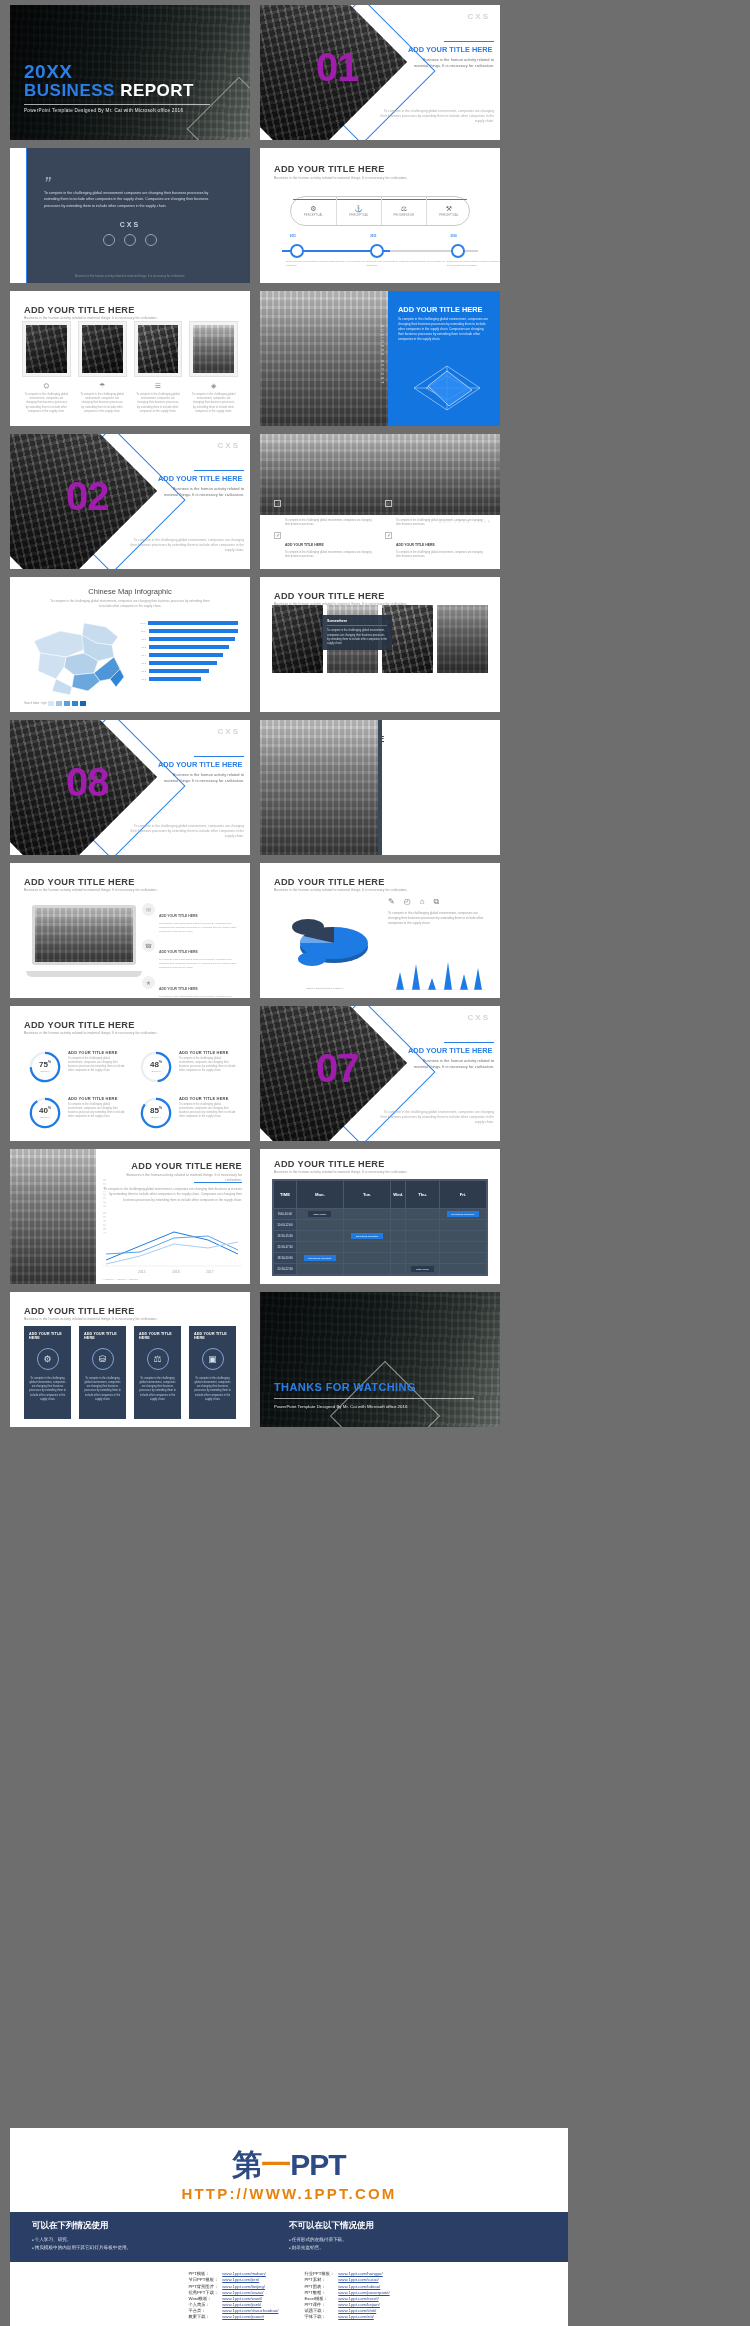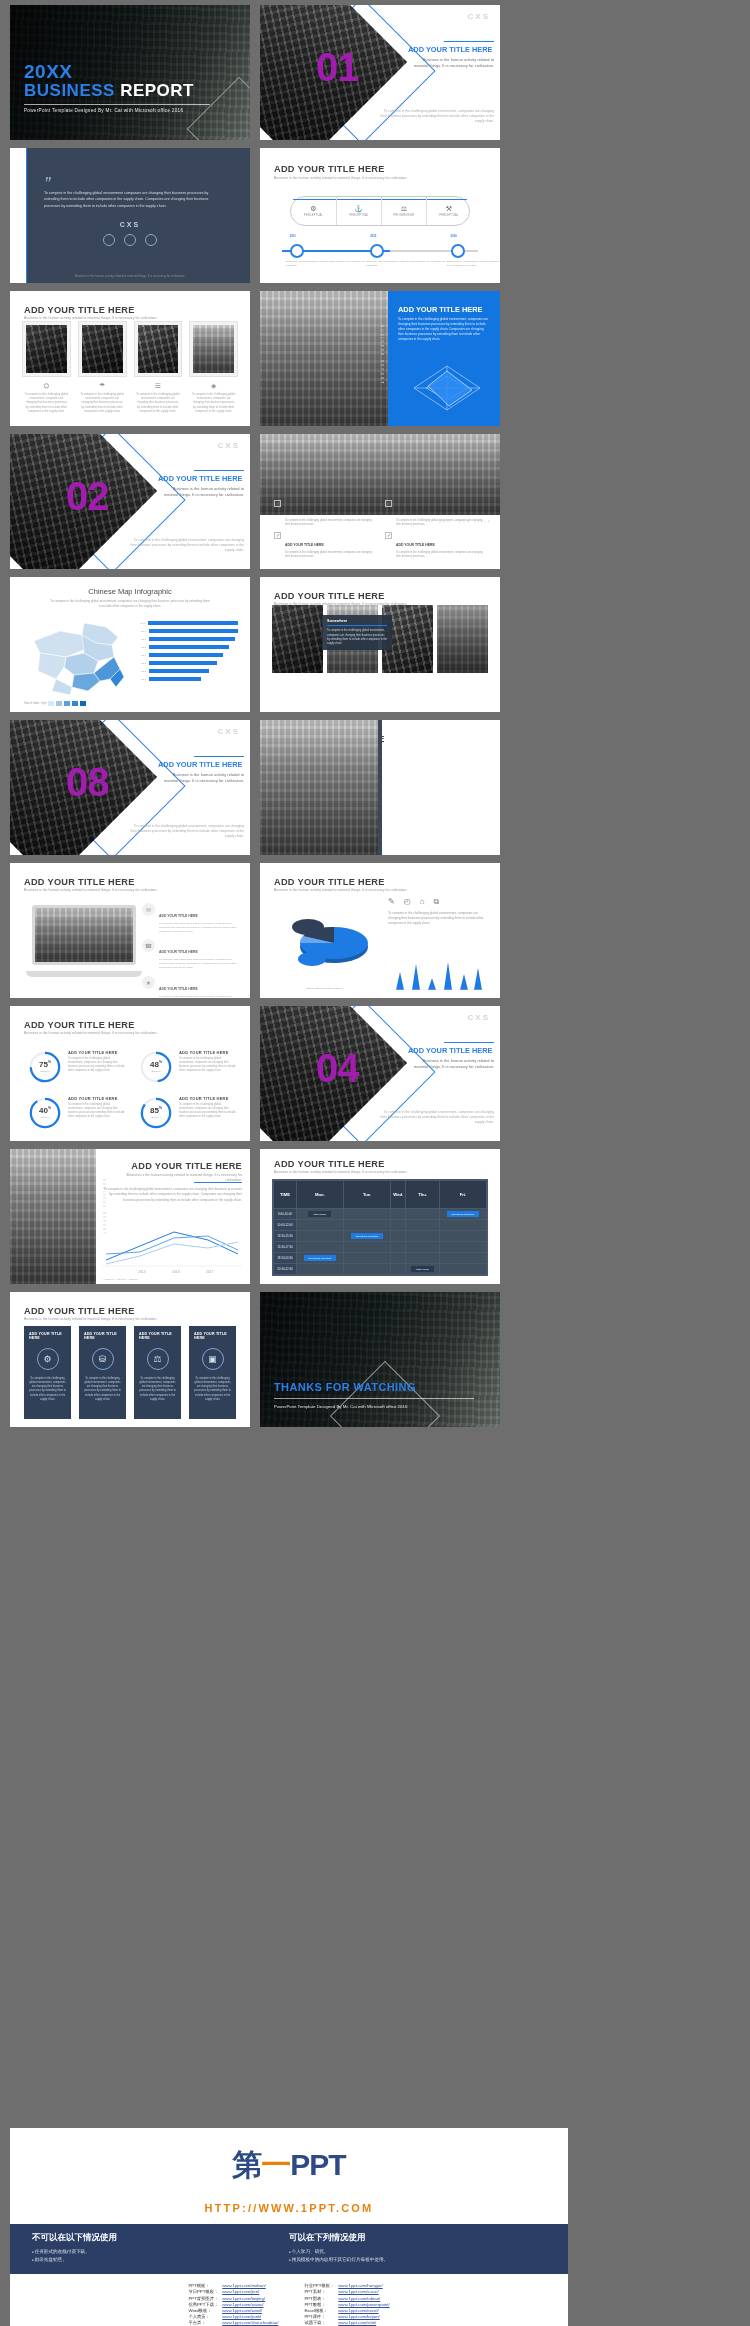--- a/index.html
+++ b/index.html
@@ -219,21 +219,21 @@
   .s-thanks .h span{color:#2b7fe8;}
   .s-thanks .rule{position:absolute;left:14px;bottom:28px;width:200px;height:1px;background:rgba(255,255,255,.6);}
   .s-thanks .sub{position:absolute;left:14px;bottom:18px;font-size:4.4px;color:#e4e4e4;}
   .s-thanks .dm{position:absolute;left:86px;bottom:-28px;width:78px;height:78px;border:1px solid rgba(255,255,255,.5);transform:rotate(45deg);}
 
   
   #footer{position:absolute;left:10px;top:2128px;width:558px;background:#fff;}
   .fl{padding:22px 0 10px;text-align:center;}
   .fl .logo{font-size:30px;font-weight:700;color:#2d4a84;letter-spacing:-1px;line-height:1;display:inline-block;}
   .fl .logo .dash{color:#e8820c;}
-  .fl .url{margin-top:22px;font-size:11px;font-weight:700;color:#e8820c;letter-spacing:2.2px;}
+  .fl .url{margin-top:5px;font-size:15px;font-weight:700;color:#e8820c;letter-spacing:2.2px;}
   .fband{background:#2b3f66;padding:8px 22px 9px;display:flex;}
   .fband .col{flex:1;}
   .fband h4{color:#fff;font-size:8.5px;margin-bottom:4px;}
   .fband li{list-style:none;color:#dfe5f0;font-size:4.6px;line-height:1.8;}
   .fband li:before{content:"■ ";font-size:3px;color:#9fb2d4;}
   .flinks{display:flex;padding:9px 0 12px;justify-content:center;gap:22px;}
   .flinks table{border-collapse:collapse;}
   .flinks td{font-size:4.3px;padding:0.6px 2px;white-space:nowrap;color:#333;}
   .flinks td.k{text-align:left;color:#2b2b2b;}
   .flinks td.v a{color:#2e4f9e;text-decoration:underline;}
@@ -636,21 +636,21 @@
         <div class="b">To compete in the challenging  global  environment,  companies  are changing  their  business  processes  by  extending  them  to  include  other  companies  in  the  supply  chain.</div>
           </div>
       </div>
     </div>
   </div>
 
   <div class="slide s-num">
     <div class="cxs">CXS</div>
     <div class="outline"></div>
     <div class="rhomb"></div>
-    <div class="num">04</div>
+    <div class="num">07</div>
     <div class="rbar"></div>
     <div class="rtitle">ADD YOUR TITLE HERE</div>
     <div class="rbody">Business  is the human activity related to material things. It  is necessary  for civilization.</div>
     <div class="rfoot">To compete in the challenging global environment, companies are changing their business processes by extending them to include other companies in the supply chain.</div>
   </div>
 
   <div class="slide">
     <div class="lcLeft photo street-gray"></div>
     <div class="vtag">BUSINESS REPORT</div>
     <div class="ttl" style="left:106px;top:12px;right:8px;text-align:right;">ADD YOUR TITLE HERE</div>
@@ -777,31 +777,31 @@
 
 </div>
 
 <div id="footer">
   <div class="fl">
     <div class="logo"><span>第</span><span class="dash">一</span><span>PPT</span></div>
     <div class="url">HTTP://WWW.1PPT.COM</div>
   </div>
   <div class="fband">
     <div class="col">
+      <h4>可以在下列情况使用</h4>
+      <ul>
+        <li>个人学习、研究。</li>
+        <li>拷贝模板中的内容用于其它幻灯片母板中使用。</li>
+      </ul>
+    </div>
+    <div class="col">
       <h4>不可以在以下情况使用</h4>
       <ul>
         <li>任何形式的在线付费下载。</li>
         <li>刻录光盘销售。</li>
-      </ul>
-    </div>
-    <div class="col">
-      <h4>可以在下列情况使用</h4>
-      <ul>
-        <li>个人学习、研究。</li>
-        <li>拷贝模板中的内容用于其它幻灯片母板中使用。</li>
       </ul>
     </div>
   </div>
   <div class="flinks">
     <table>
       <tbody>
           <tr>
             <td class="k">PPT模板：</td>
             <td class="v"><a href="#">www.1ppt.com/moban/</a></td>
           </tr>

